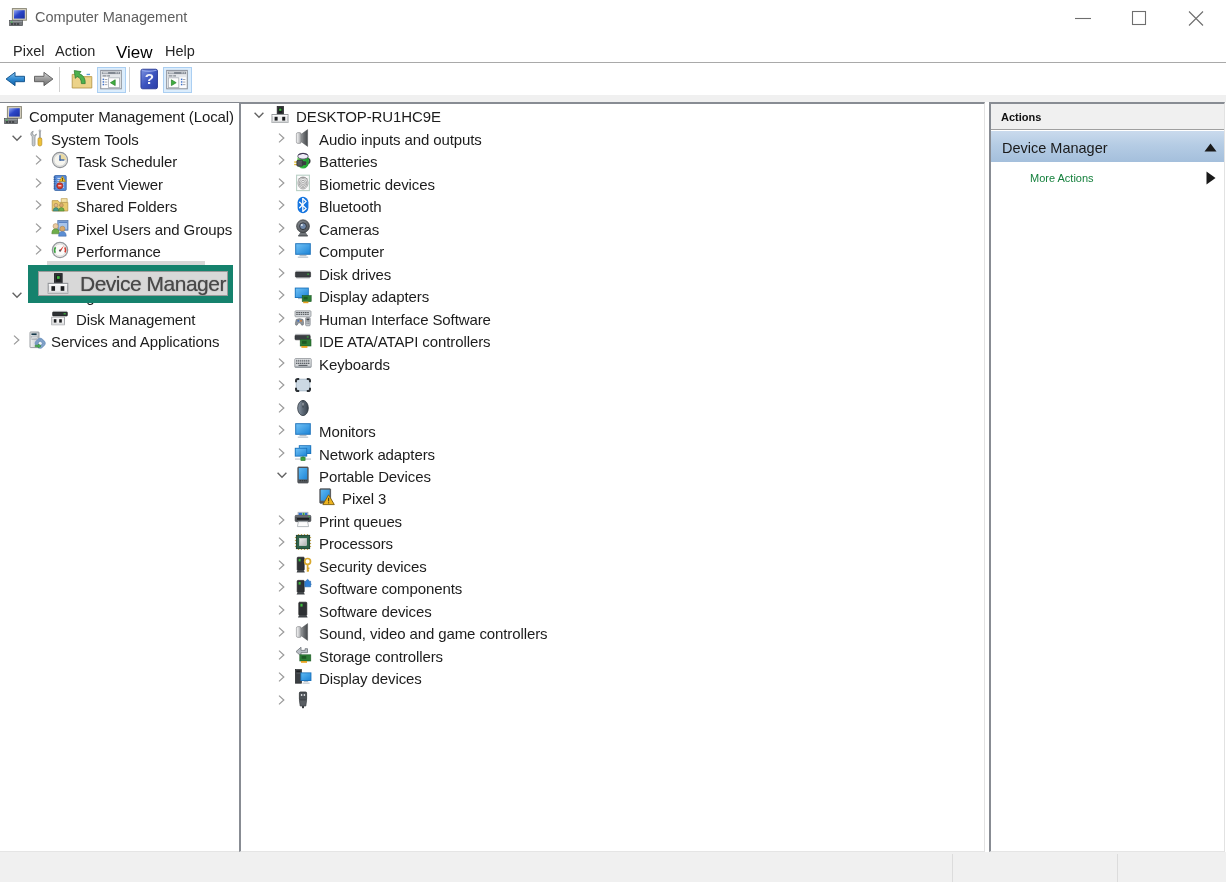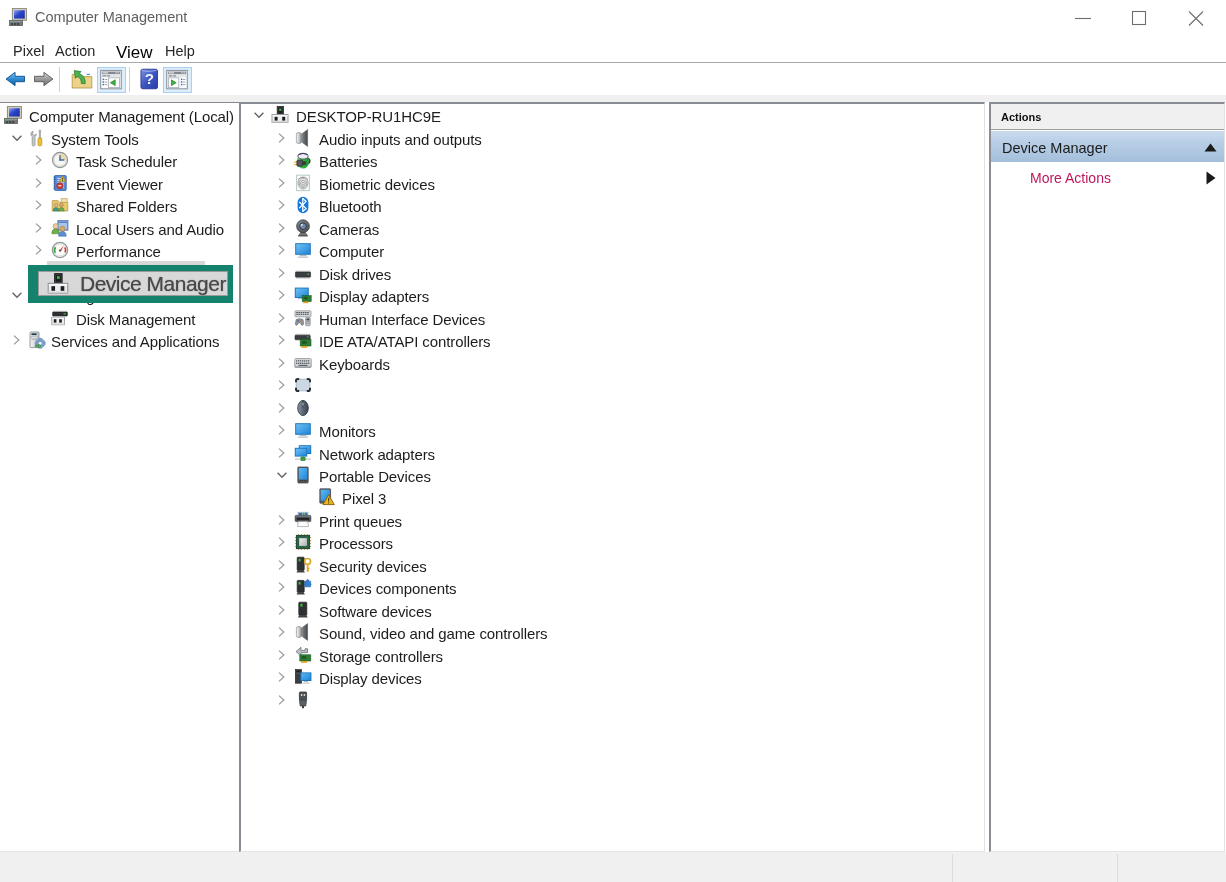--- a/index.html
+++ b/index.html
@@ -246,21 +246,21 @@
       <svg width="18" height="18" viewBox="0 0 18 18">
 <rect x="6.8" y="1.6" width="10.2" height="9.6" fill="#7a9fd4" stroke="#4a6fa5" stroke-width="0.7"></rect>
 <rect x="7.8" y="2.6" width="8.2" height="7.6" fill="#a8c4ea"></rect>
 <path d="M7.8 2.6 L16 2.6 L16 4 L7.8 4 Z" fill="#5b84c4"></path>
 <circle cx="4.6" cy="7.2" r="2.6" fill="#e9c9a0" stroke="#a8885a" stroke-width="0.5"></circle>
 <path d="M0.8 14.8 Q0.8 9.8 4.6 9.8 Q8.4 9.8 8.4 14.8 Z" fill="#6fae4a" stroke="#4a7a2a" stroke-width="0.5"></path>
 <circle cx="11.4" cy="9.8" r="2.6" fill="#d8a86a" stroke="#9a7a4a" stroke-width="0.5"></circle>
 <path d="M7.6 17.2 Q7.6 12.4 11.4 12.4 Q15.2 12.4 15.2 17.2 Z" fill="#5b8ed4" stroke="#3a62a0" stroke-width="0.5"></path>
 </svg>
     </div>
-<div class="abs lbl" style="left:76px;top:114px">Local Users and Audio</div>
+<div class="abs lbl" style="left:76px;top:114px">Pixel Users and Groups</div>
 <div class="abs" style="left:31px;top:139px;width:16px;height:16px"><svg width="16" height="16" viewBox="0 0 16 16">
         <path d="M5 3.6 L9.8 8 L5 12.4" fill="none" stroke="#9b9b9b" stroke-width="1.25"></path>
       </svg></div>
 <div class="abs icn" style="left:51px;top:138px">
       <svg width="18" height="18" viewBox="0 0 18 18">
 <circle cx="9" cy="9" r="7.6" fill="#f2f2f0" stroke="#94989c" stroke-width="1.4"></circle>
 <circle cx="9" cy="9" r="6" fill="#fbfbf9" stroke="#c9c9c6" stroke-width="0.5"></circle>
 <path d="M4.2 11.8 A5.4 5.4 0 0 1 4.6 6.2" fill="none" stroke="#3aa33f" stroke-width="1.6"></path>
 <path d="M13.8 6.4 A5.4 5.4 0 0 1 14 11.4" fill="none" stroke="#d53a2f" stroke-width="1.6"></path>
 <path d="M8.2 9.8 L13 4.6 L9.8 10.6 Z" fill="#d53a2f"></path>
@@ -524,21 +524,21 @@
 <circle cx="4.2" cy="11.8" r="0.9" fill="#3e6fc4"></circle>
           <circle cx="7" cy="11.8" r="0.9" fill="#e07820"></circle>
 <rect x="11.6" y="8.6" width="4.6" height="8.2" rx="1" fill="#c3c8cd" stroke="#6f747a" stroke-width="0.6"></rect>
 <rect x="12.5" y="9.6" width="2.8" height="1.8" fill="#3a3e42"></rect>
 <rect x="12.5" y="12.2" width="1.1" height="1" fill="#7a7f84"></rect>
           <rect x="14.2" y="12.2" width="1.1" height="1" fill="#7a7f84"></rect>
 <rect x="12.5" y="13.8" width="1.1" height="1" fill="#7a7f84"></rect>
           <rect x="14.2" y="13.8" width="1.1" height="1" fill="#7a7f84"></rect>
 </svg>
       </div>
-<div class="abs lbl" style="left:78px;top:203px">Human Interface Devices</div>
+<div class="abs lbl" style="left:78px;top:203px">Human Interface Software</div>
 <div class="abs" style="left:33px;top:228px;width:16px;height:16px"><svg width="16" height="16" viewBox="0 0 16 16">
           <path d="M5 3.6 L9.8 8 L5 12.4" fill="none" stroke="#9b9b9b" stroke-width="1.25"></path>
         </svg></div>
 <div class="abs icn" style="left:53px;top:227px">
         <svg width="18" height="18" viewBox="0 0 18 18">
 <rect x="1" y="2.8" width="15.2" height="2" rx="0.5" fill="#d2d5d8"></rect>
 <rect x="1" y="4.2" width="15.2" height="4.6" rx="0.8" fill="#3a3e42" stroke="#28292b" stroke-width="0.6"></rect>
 <rect x="12.8" y="5.4" width="1.8" height="1.1" fill="#3dbc3d"></rect>
 <rect x="6.2" y="8.6" width="10.8" height="6.4" fill="#2e7d36" stroke="#1d5a24" stroke-width="0.6"></rect>
 <rect x="8" y="9.8" width="4.6" height="3" fill="#1d5a24"></rect>
@@ -746,21 +746,21 @@
           <path d="M5 3.6 L9.8 8 L5 12.4" fill="none" stroke="#9b9b9b" stroke-width="1.25"></path>
         </svg></div>
 <div class="abs icn" style="left:53px;top:474px">
         <svg width="18" height="18" viewBox="0 0 18 18">
 <rect x="3.2" y="2.4" width="7" height="12" rx="0.8" fill="#2e3134" stroke="#1c1e20" stroke-width="0.7"></rect>
 <rect x="4.6" y="4" width="2" height="2.6" fill="#3dbc3d"></rect>
 <path d="M2.6 16.6 L10.8 16.6 L10 14.8 L3.4 14.8 Z" fill="#3f4347"></path>
 <path d="M10.8 3.2 L12.6 3.2 L12.6 2 Q13.6 0.8 14.6 2 L14.6 3.2 L16.6 3.2 L16.6 5.2 Q17.8 6.2 16.6 7.2 L16.6 8.8 L10.8 8.8 Z" fill="#2f7fd6" stroke="#1d5fa8" stroke-width="0.6"></path>
 </svg>
       </div>
-<div class="abs lbl" style="left:78px;top:472px">Devices components</div>
+<div class="abs lbl" style="left:78px;top:472px">Software components</div>
 <div class="abs" style="left:33px;top:498px;width:16px;height:16px"><svg width="16" height="16" viewBox="0 0 16 16">
           <path d="M5 3.6 L9.8 8 L5 12.4" fill="none" stroke="#9b9b9b" stroke-width="1.25"></path>
         </svg></div>
 <div class="abs icn" style="left:53px;top:497px">
         <svg width="18" height="18" viewBox="0 0 18 18">
 <rect x="4.8" y="1.2" width="8" height="13.2" rx="0.8" fill="#2e3134" stroke="#1c1e20" stroke-width="0.7"></rect>
 <rect x="6.4" y="2.8" width="2.2" height="2.8" fill="#3dbc3d"></rect>
 <path d="M4 16.4 L13.6 16.4 L12.8 14.4 L4.8 14.4 Z" fill="#3f4347"></path>
 </svg>
       </div>
@@ -836,17 +836,17 @@
 </div>
 
 <div class="abs" style="left:989px;top:102px;width:236px;height:750px;background:#fff;border-left:2px solid #888c93;border-top:2px solid #888c93;border-right:1px solid #e2e2e2;border-bottom:1px solid #e5e5e5;overflow:hidden">
 <div class="abs" style="left:0;top:0;width:233px;height:26px;background:#f0f0f0;border-bottom:1px solid #9f9f9f"></div>
 <div class="abs" style="left:10px;top:2px;font-size:11px;font-weight:bold;color:#111;line-height:23px">Actions</div>
 <div class="abs" style="left:0;top:27px;width:233px;height:31px;background:linear-gradient(180deg,#cadaed 0%,#b5cce4 45%,#a4bfdc 100%)"></div>
 <div class="abs" style="left:11px;top:33px;font-size:14.5px;color:#1a1a1a;line-height:23px">Device Manager</div>
 <svg class="abs" style="left:213px;top:39px" width="13" height="9" viewBox="0 0 13 9">
       <path d="M6.5 0.5 L12.5 8.5 L0.5 8.5 Z" fill="#1a1a1a"></path>
     </svg>
-<div class="abs" style="left:39px;top:63px;font-size:14px;color:#be185d;line-height:23px">More Actions</div>
+<div class="abs" style="left:39px;top:63px;font-size:11px;color:#15803d;line-height:23px">More Actions</div>
 <svg class="abs" style="left:215px;top:67px" width="10" height="14" viewBox="0 0 10 14">
       <path d="M0.5 0.5 L9.5 7 L0.5 13.5 Z" fill="#1a1a1a"></path>
     </svg>
 </div>
 
 </body></html>

